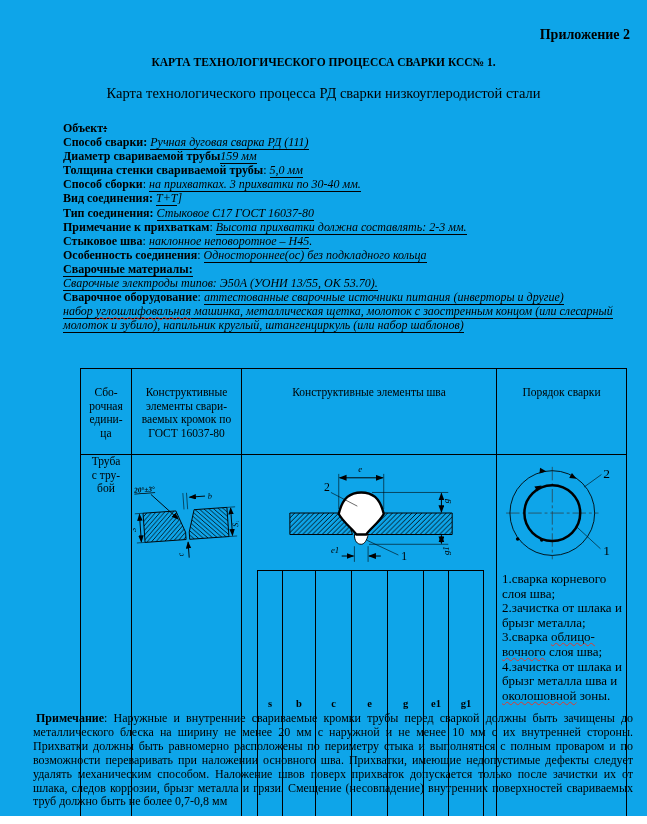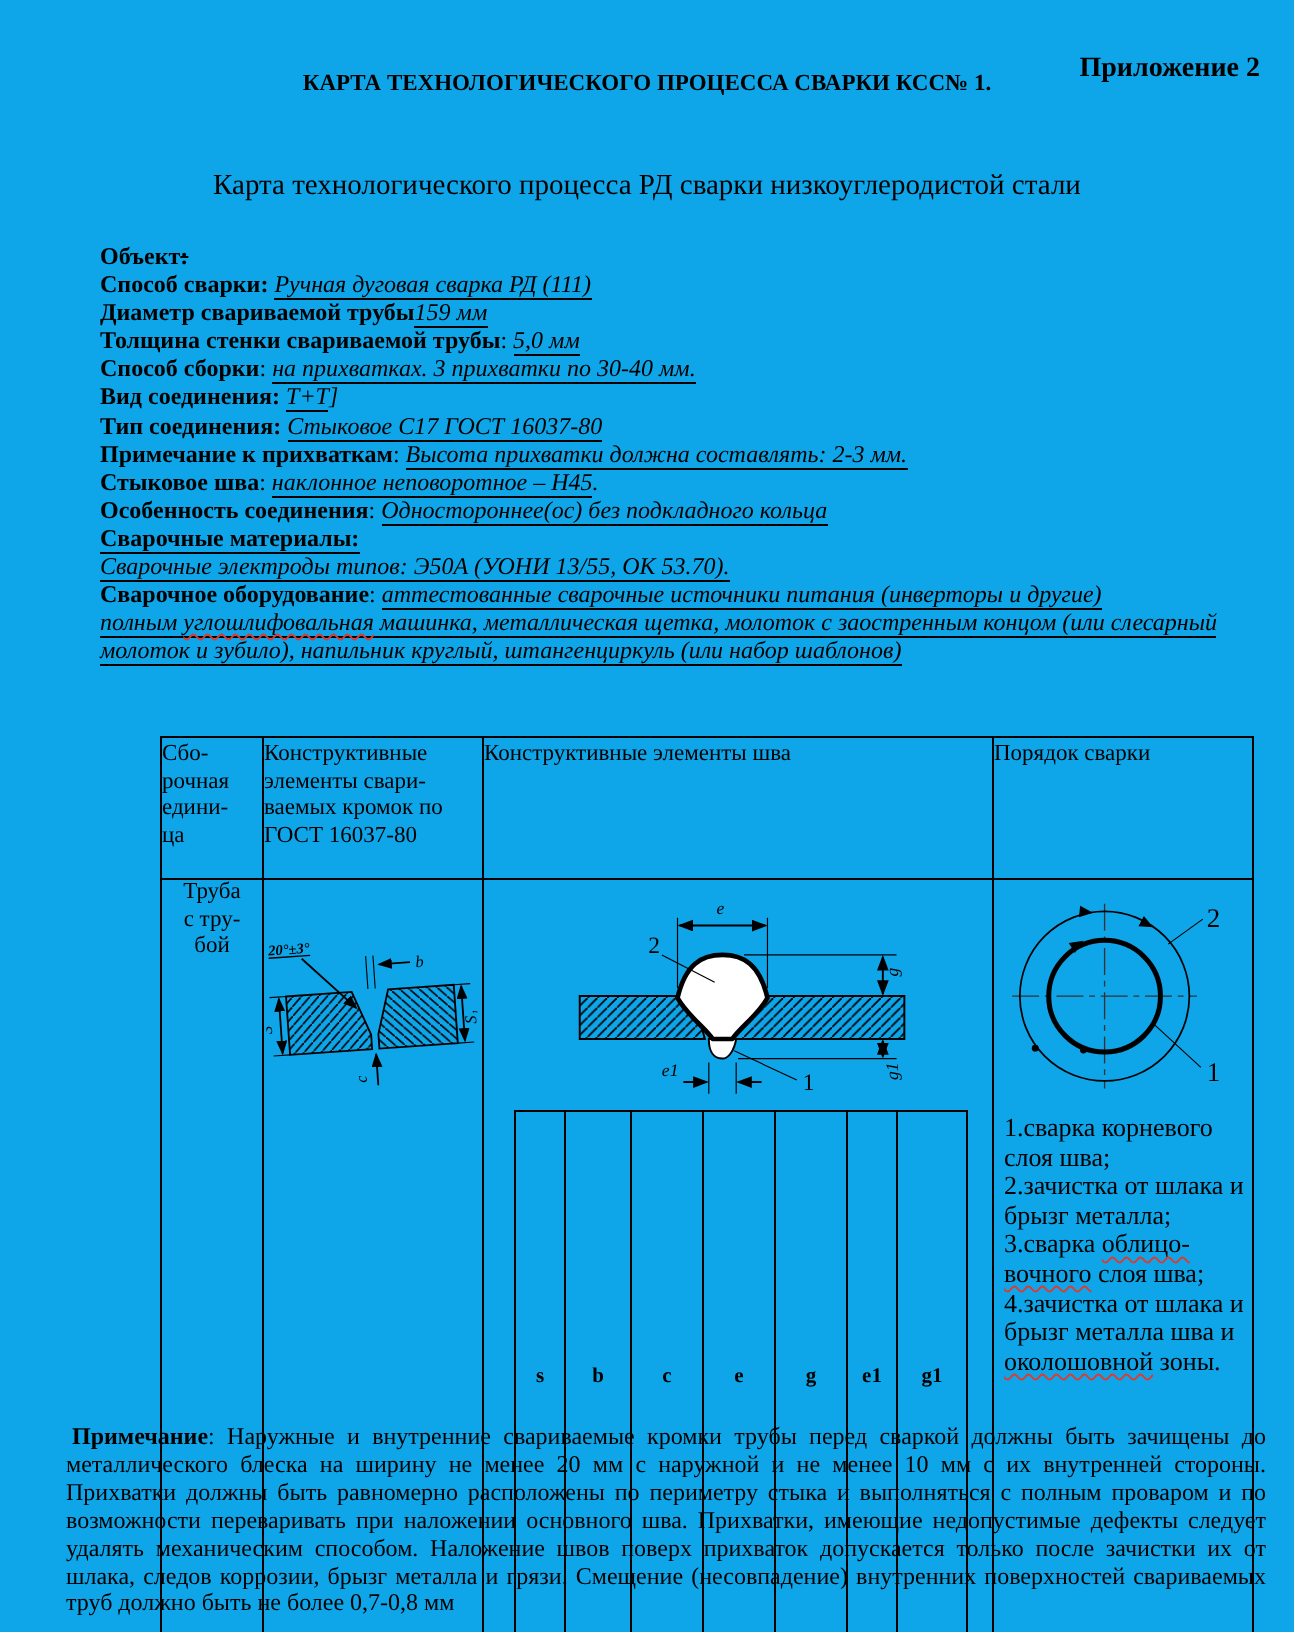--- a/index.html
+++ b/index.html
@@ -1,35 +1,35 @@
 <!DOCTYPE html>
 <html lang="ru"><head>
 <meta charset="utf-8">
 <style>
   html,body{margin:0;padding:0;background:#fff;}
   body{width:647px;height:824px;font-family:"Liberation Serif","DejaVu Serif",serif;color:#000;}
   .page{position:relative;width:647px;height:816px;overflow:hidden;background:#0ea5e9;}
 
   .appendix{position:absolute;top:27px;right:17px;font-weight:bold;font-size:14px;}
-  .doc-title{position:absolute;top:36px;left:0;width:100%;text-align:center;font-weight:bold;font-size:11.5px;}
+  .doc-title{position:absolute;top:56px;left:0;width:100%;text-align:center;font-weight:bold;font-size:11.5px;}
   .subtitle{position:absolute;top:85px;left:0;width:100%;text-align:center;font-size:14.5px;}
 
-  .fields{position:absolute;top:121px;left:50px;width:570px;font-size:12px;line-height:14.1px;}
+  .fields{position:absolute;top:121px;left:63px;width:570px;font-size:12px;line-height:14.1px;}
   .para{white-space:normal;}
 
   .b{font-weight:bold;}
   .i{font-style:italic;}
   .u{border-bottom:1px solid #000;}
   .st{text-decoration:line-through;}
   .wavy-red{text-decoration:underline wavy #e03a2f 1px;text-decoration-skip-ink:none;}
   .wavy-blue{text-decoration:underline wavy #3b6bd6 1px;text-decoration-skip-ink:none;}
 
   table.main{position:absolute;top:368px;left:80px;border-collapse:collapse;table-layout:fixed;width:546px;}
   table.main td{border:1px solid #000;vertical-align:top;padding:0;}
-  table.main tr.hdr td{height:68px;text-align:left;font-size:11.5px;line-height:13.6px;white-space:pre-line;padding-top:2px;margin-top:28px;}
+  table.main tr.hdr td{height:68px;text-align:center;font-size:11.5px;line-height:13.6px;white-space:pre-line;padding-top:17px;margin-top:28px;}
   table.main tr.bodyrow td{height:265px;}
   td.c1{ text-align:center;font-size:11.5px;line-height:13.6px;white-space:pre-line;padding-top:4px;}
   td.c2 .tilt{display:block;margin:24px 0 0 1px;transform:rotate(-4deg);}
   td.c3 svg{display:block;margin:5px 0 0 42px;}
   td.c4 svg{display:block;margin:8px 0 0 4px;}
 
   table.dims{border-collapse:collapse;table-layout:fixed;margin:4px 0 0 15px;}
   table.dims td{border:1px solid #000;text-align:center;font-weight:bold;font-size:10.5px;height:15px;padding:0 1px;vertical-align:middle;}
   table.dims{border:1.5px solid #000;}
 
@@ -62,21 +62,21 @@
     <div class="para"><span class="b">Толщина стенки свариваемой трубы</span><span>: </span><span class="i u">5,0 мм</span></div>
     <div class="para"><span class="b">Способ сборки</span><span>: </span><span class="i u">на прихватках. 3 прихватки по 30-40 мм.</span></div>
     <div class="para"><span class="b">Вид соединения</span><span class="b">: </span><span class="i u">Т+Т</span><span class="i">]</span></div>
     <div class="para"><span class="b">Тип соединения</span><span class="b">: </span><span class="i u">Стыковое С17 ГОСТ 16037-80</span></div>
     <div class="para"><span class="b">Примечание к прихваткам</span><span>: </span><span class="i u">Высота прихватки должна составлять: 2-3 мм.</span></div>
     <div class="para"><span class="b">Стыковое шва</span><span>: </span><span class="i u">наклонное неповоротное – Н45</span><span class="i">.</span></div>
     <div class="para"><span class="b">Особенность соединения</span><span>: </span><span class="i u">Одностороннее(ос) без подкладного кольца</span></div>
     <div class="para"><span class="b u">Сварочные материалы:</span></div>
     <div class="para"><span class="i u">Сварочные электроды типов: Э50А (УОНИ 13/55, ОК 53.70).</span></div>
     <div class="para"><span class="b">Сварочное оборудование</span><span>: </span><span class="i u">аттестованные сварочные источники питания (инверторы и другие)</span></div>
-    <div class="para"><span class="i u">полным </span><span class="i u wavy-red">углошлифовальная</span><span class="i u"> машинка, металлическая щетка, молоток с заостренным концом (или слесарный молоток и зубило), напильник круглый, штангенциркуль (или набор шаблонов)</span></div>
+    <div class="para"><span class="i u">набор </span><span class="i u wavy-red">углошлифовальная</span><span class="i u"> машинка, металлическая щетка, молоток с заостренным концом (или слесарный молоток и зубило), напильник круглый, штангенциркуль (или набор шаблонов)</span></div>
   </div>
 
   <table class="main">
     <colgroup>
       <col style="width:51px">
         <col style="width:110px">
         <col style="width:255px">
         <col style="width:130px">
     </colgroup>
     <tbody>

